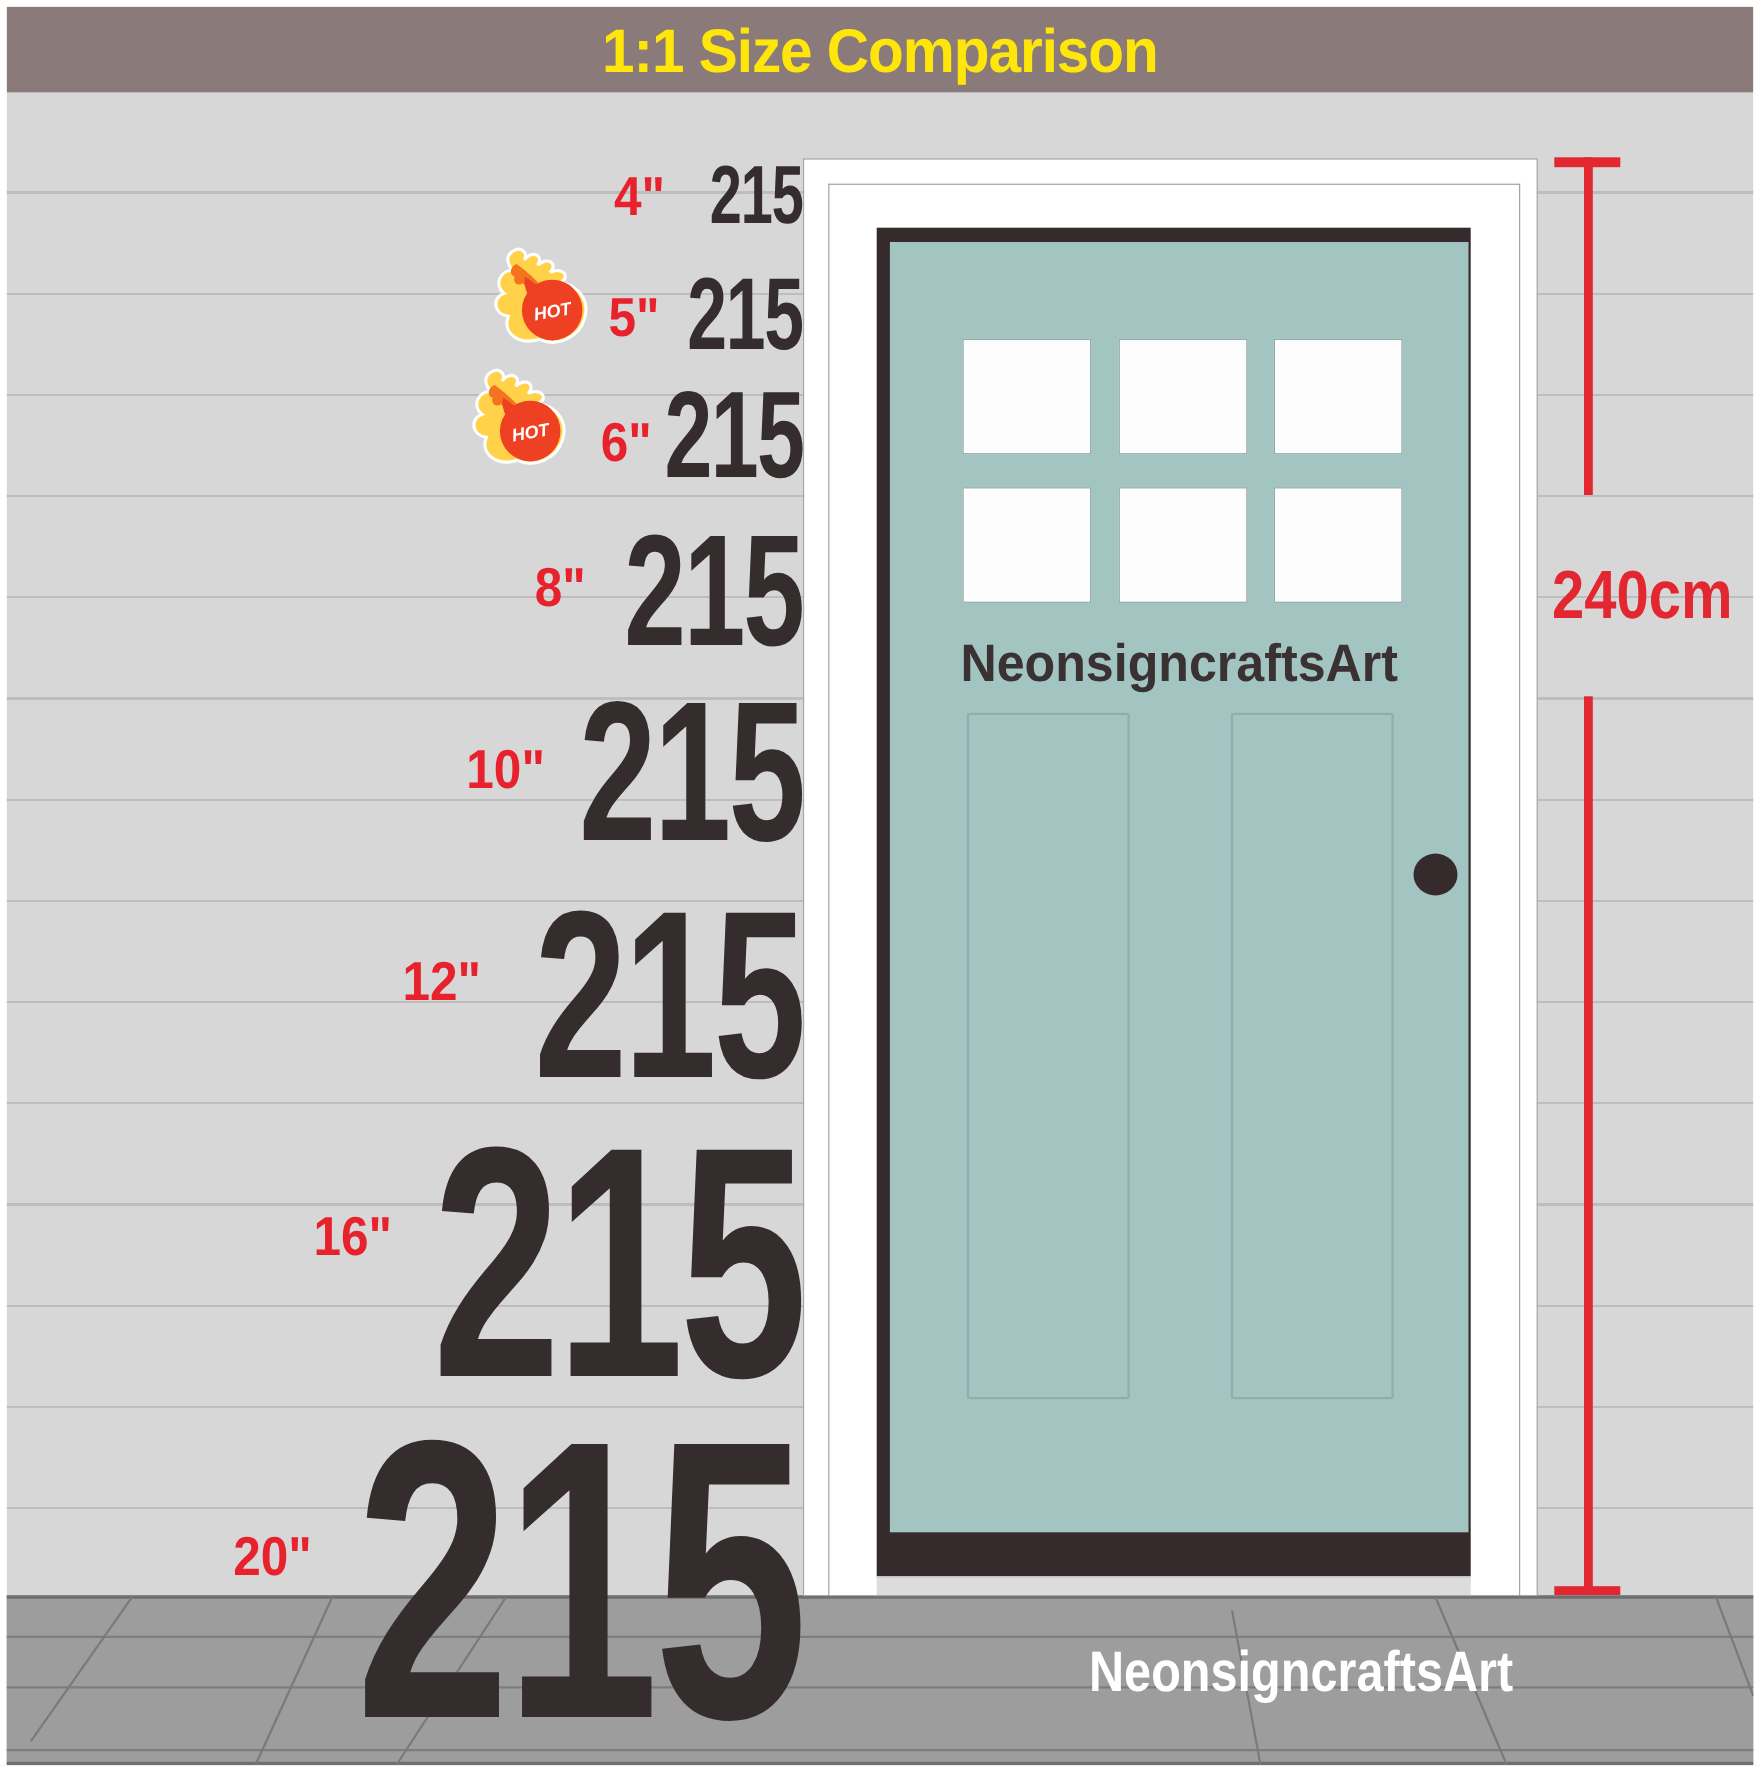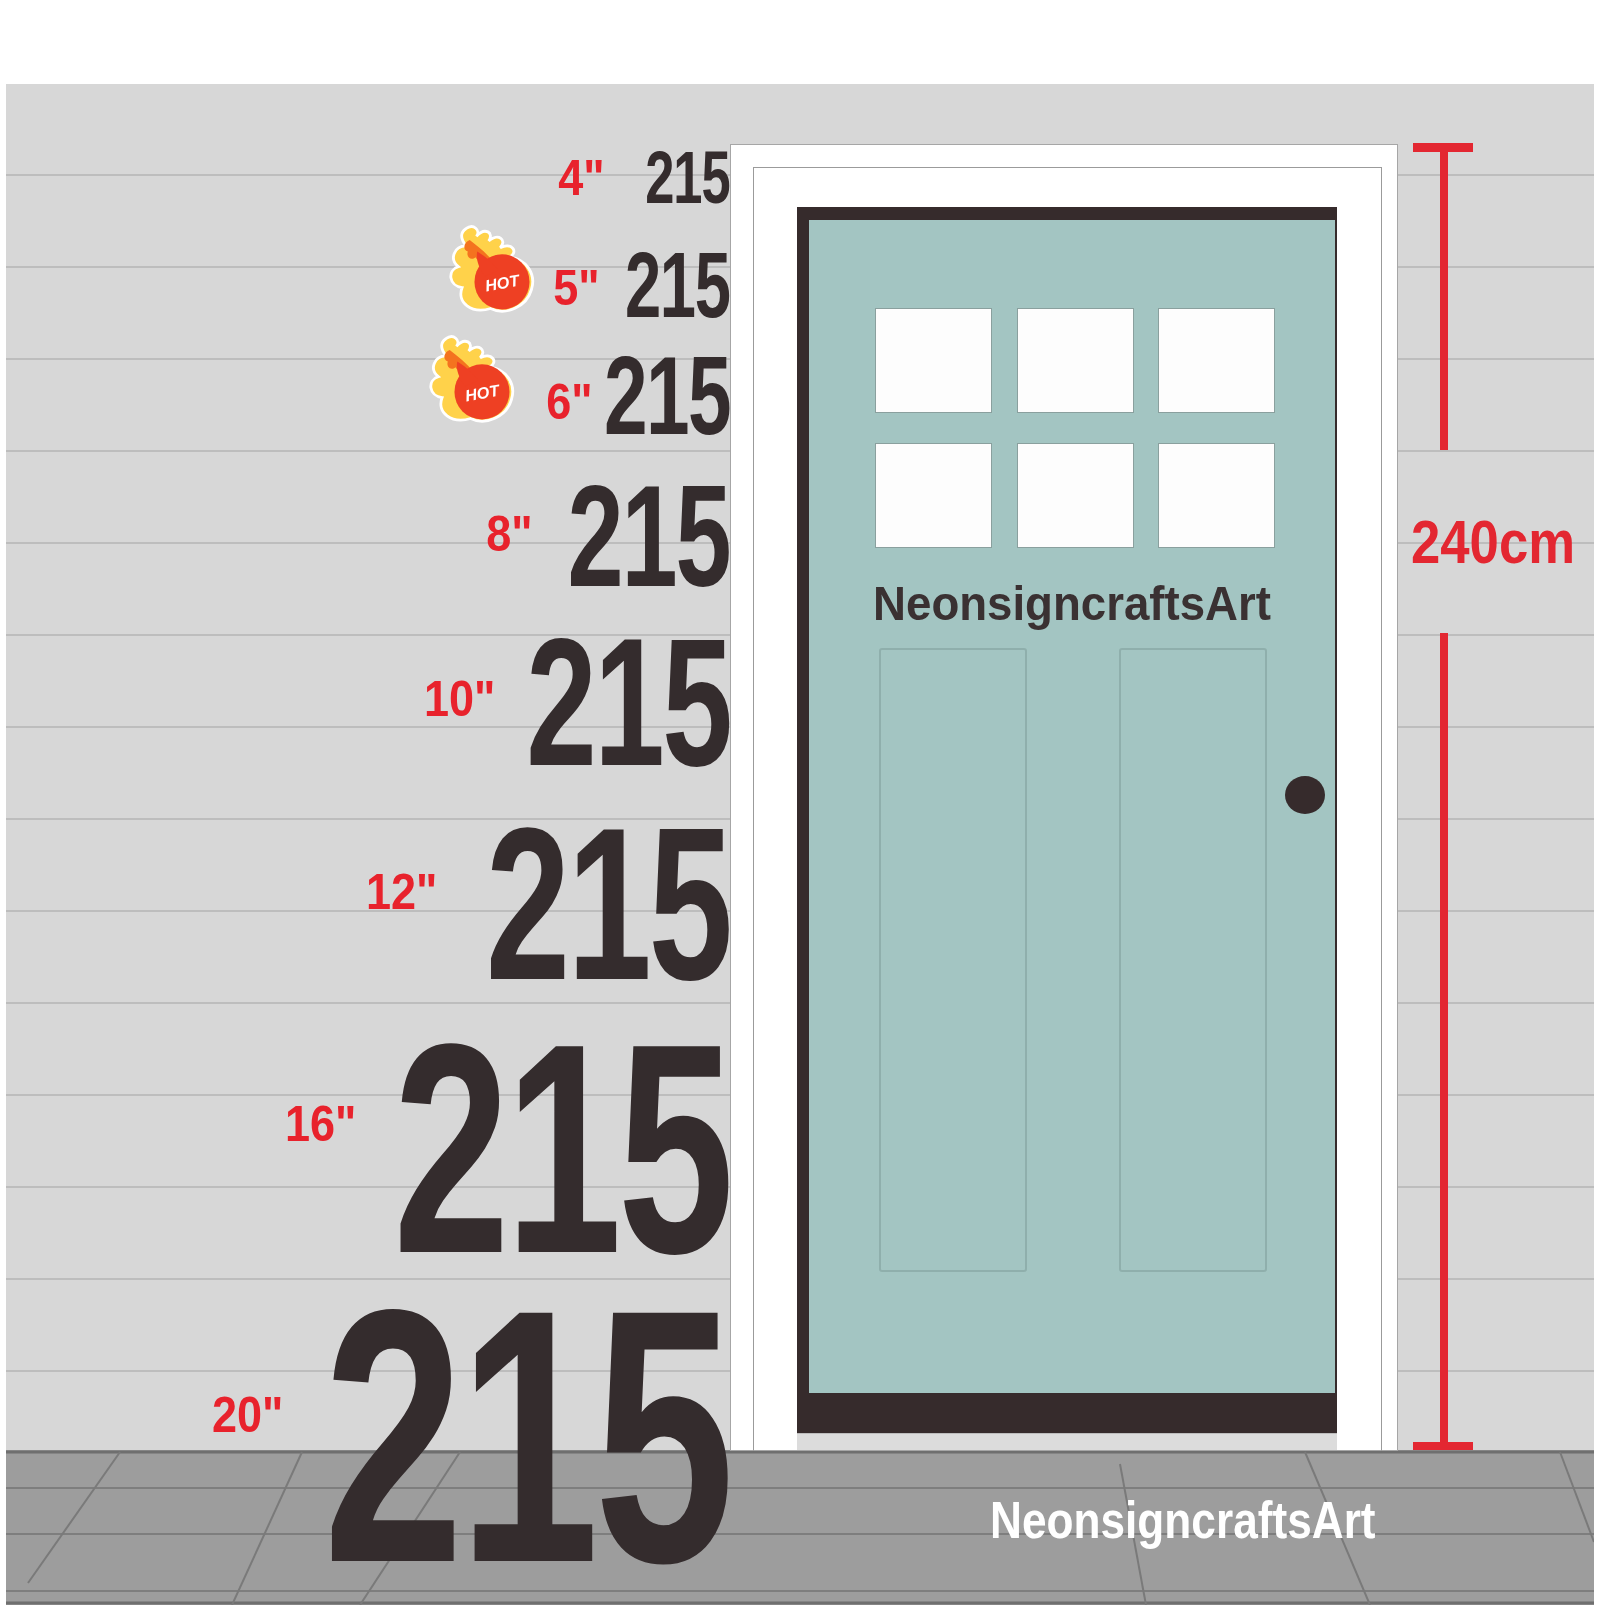--- a/index.html
+++ b/index.html
@@ -139,18 +139,21 @@
   <svg class="abs hot-badge" style="left:425px;top:333px;" viewBox="0 0 100 100">
     <path fill="#ffd24a" stroke="#ffffff" stroke-width="3" d="M22,6 C30,0 38,8 33,14 C42,4 52,10 46,19 C56,10 66,18 58,26 C70,20 78,30 68,36 C86,38 96,54 91,70 C86,88 64,98 48,90 C28,96 12,84 18,68 C4,66 2,50 14,46 C4,38 10,24 22,24 C16,16 16,10 22,6 Z"></path>
     <path fill="#f4731f" d="M26,18 C34,24 44,32 52,42 C44,46 36,42 32,36 C28,40 22,36 24,30 C18,28 20,20 26,18 Z"></path>
     <circle cx="60" cy="62" r="29" fill="#ee4023"></circle>
     <path fill="#ee4023" d="M34,30 C44,36 52,44 56,50 L42,56 C36,48 32,38 34,30 Z"></path>
     <text x="60" y="69" font-size="17" font-style="italic" font-weight="bold" fill="#ffffff" text-anchor="middle" transform="rotate(-10 60 62)">HOT</text>
   </svg>
 
   <div id="watermark" class="abs">NeonsigncraftsArt</div>
 
+  <div id="banner" class="abs">
+    <span class="title">1:1 Size Comparison</span>
+  </div>
 
   <div class="abs edge" style="left:0;top:0;width:1600px;height:6px;"></div>
   <div class="abs edge" style="left:0;top:0;width:6px;height:1450px;"></div>
   <div class="abs edge" style="left:1594px;top:0;width:6px;height:1450px;"></div>
 
 </div>
 
 </body></html>

